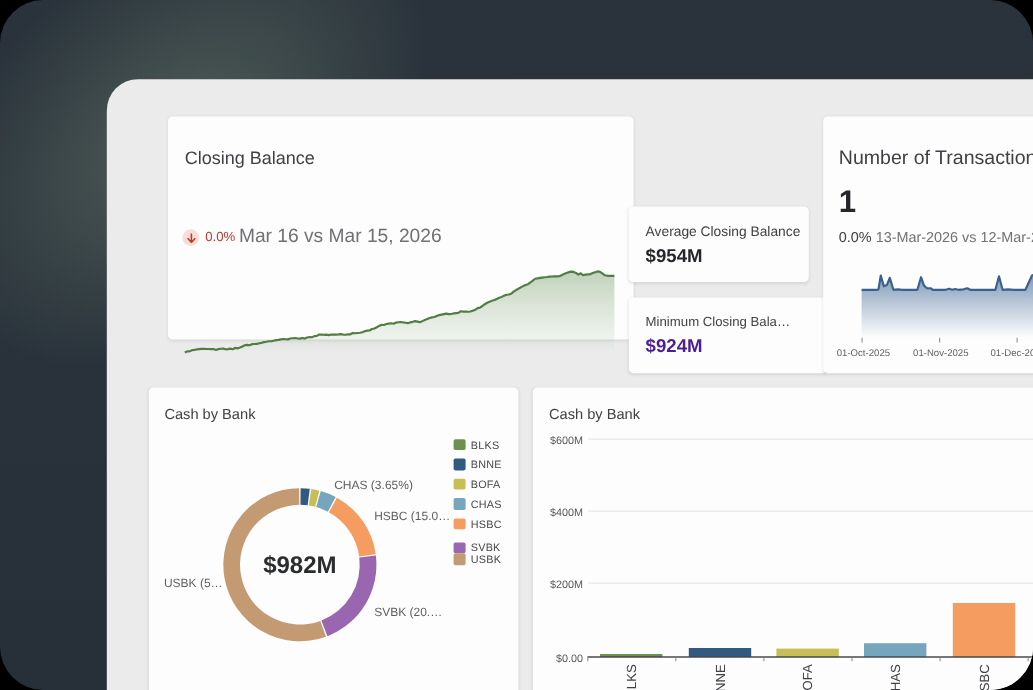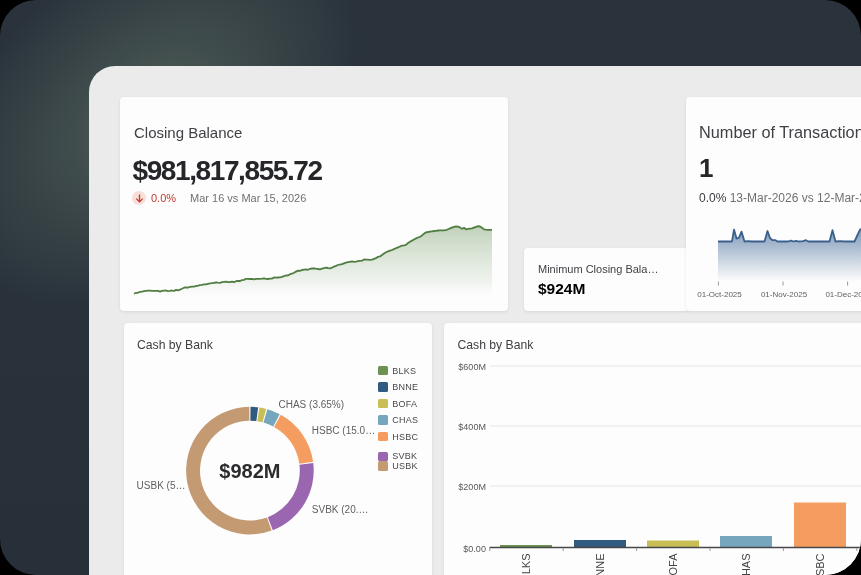--- a/index.html
+++ b/index.html
@@ -19,48 +19,51 @@
     <radialGradient id="glow" gradientUnits="userSpaceOnUse" cx="0" cy="0" r="1" gradientTransform="translate(150,115) rotate(-39) scale(235,155)">
       <stop offset="0" stop-color="#5a6b60" stop-opacity="0.75"></stop>
       <stop offset="0.55" stop-color="#5a6b60" stop-opacity="0.33"></stop>
       <stop offset="1" stop-color="#5a6b60" stop-opacity="0"></stop>
     </radialGradient>
   </defs>
   <rect x="0" y="0" width="861" height="575" fill="url(#glow)"></rect>
 </svg>
 <div id="panel"></div>
 
-<div class="card" style="left:120px; top:97px; width:388px; height:214px;padding-left:33px;">
+<div class="card" style="left:140px; top:97px; width:388px; height:186px;padding-left:33px;">
   <div class="t15" style="left:14px; top:27.5px;">Closing Balance</div>
-  <div style="position:absolute; left:12.5px; top:59.5px; font-size:28px; line-height:28px; font-weight:bold; color:#252629; letter-spacing:-1.4px;">$981,817,855.72</div>
   <div style="position:absolute; left:12px; top:94px; height:14px; display:flex; align-items:center;">
     <span style="width:14px; height:14px; border-radius:50%; background:#f8ded8; display:inline-flex; align-items:center; justify-content:center;">
       <svg width="9" height="9" viewBox="0 0 9 9" style="position:static;">
             <path d="M4.5,0.5 L4.5,7.5 M1.3,4.6 L4.5,7.9 L7.7,4.6" fill="none" stroke="#c0392b" stroke-width="1.3"></path>
           </svg>
     </span>
     <span style="font-size:11px; color:#c13a2d; margin-left:5px;">0.0%</span>
-    <span style="font-size:11px; color:#717175; margin-left:14px;">Mar 16 vs Mar 15, 2026</span>
+    <span style="font-size:16px; color:#717175; margin-left:3px;">Mar 16 vs Mar 15, 2026</span>
   </div>
   <svg width="388" height="214" viewBox="124 97 388 214" style="left:0; top:0;">
     <defs>
       <linearGradient id="gA" x1="0" y1="0" x2="0" y2="1">
         <stop offset="0" stop-color="#5d8a4e" stop-opacity="0.38"></stop>
         <stop offset="0.75" stop-color="#87a87c" stop-opacity="0.12"></stop>
         <stop offset="1" stop-color="#ffffff" stop-opacity="0"></stop>
       </linearGradient>
     </defs>
     <path d="M138.0,293.7 L140.0,292.8 L142.0,292.8 L144.0,291.8 L146.0,291.6 L148.0,291.2 L150.0,290.9 L152.0,290.7 L154.0,290.7 L156.0,290.8 L158.0,290.8 L160.0,290.9 L162.0,290.9 L164.0,291.6 L166.0,290.9 L168.0,290.6 L170.0,290.5 L172.0,291.1 L174.0,290.9 L176.0,290.5 L178.0,291.0 L180.0,289.9 L182.0,290.3 L184.0,289.6 L186.0,288.7 L188.0,287.7 L190.0,287.4 L192.0,287.7 L194.0,286.8 L196.0,286.7 L198.0,286.6 L200.0,286.0 L202.0,285.7 L204.0,285.1 L206.0,284.8 L208.0,284.4 L210.0,284.4 L212.0,283.9 L214.0,283.4 L216.0,283.2 L218.0,282.8 L220.0,282.5 L222.0,282.7 L224.0,282.8 L226.0,282.1 L228.0,281.9 L230.0,281.7 L232.0,282.1 L234.0,282.2 L236.0,281.6 L238.0,282.2 L240.0,281.2 L242.0,280.8 L244.0,281.0 L246.0,280.1 L248.0,279.9 L250.0,278.8 L252.0,278.8 L254.0,279.0 L256.0,278.9 L258.0,279.3 L260.0,278.8 L262.0,278.9 L264.0,278.8 L266.0,278.7 L268.0,278.4 L270.0,278.8 L272.0,279.0 L274.0,278.7 L276.0,278.6 L278.0,277.5 L280.0,277.7 L282.0,277.5 L284.0,277.3 L286.0,276.9 L288.0,276.1 L290.0,275.5 L292.0,275.4 L294.0,274.2 L296.0,273.7 L298.0,272.7 L300.0,271.6 L302.0,270.6 L304.0,270.8 L306.0,270.0 L308.0,269.7 L310.0,269.4 L312.0,269.8 L314.0,268.8 L316.0,268.5 L318.0,268.3 L320.0,268.7 L322.0,269.0 L324.0,269.3 L326.0,268.6 L328.0,268.2 L330.0,267.6 L332.0,268.0 L334.0,268.5 L336.0,267.6 L338.0,266.7 L340.0,265.9 L342.0,265.0 L344.0,264.5 L346.0,264.2 L348.0,263.4 L350.0,262.6 L352.0,262.2 L354.0,261.8 L356.0,261.4 L358.0,261.8 L360.0,261.7 L362.0,261.2 L364.0,260.9 L366.0,260.7 L368.0,259.4 L370.0,259.7 L372.0,259.7 L374.0,259.8 L376.0,259.6 L378.0,258.9 L380.0,258.2 L382.0,256.8 L384.0,256.4 L386.0,255.0 L388.0,253.5 L390.0,252.3 L392.0,251.4 L394.0,250.7 L396.0,250.0 L398.0,249.1 L400.0,248.2 L402.0,247.4 L404.0,246.5 L406.0,245.6 L408.0,245.4 L410.0,244.8 L412.0,243.0 L414.0,241.7 L416.0,240.6 L418.0,239.5 L420.0,238.4 L422.0,237.5 L424.0,236.8 L426.0,235.4 L428.0,233.8 L430.0,232.3 L432.0,232.0 L434.0,231.6 L436.0,231.3 L438.0,231.0 L440.0,230.8 L442.0,230.5 L444.0,230.4 L446.0,230.3 L448.0,230.3 L450.0,230.2 L452.0,229.3 L454.0,228.4 L456.0,227.6 L458.0,226.8 L460.0,226.4 L462.0,226.6 L464.0,227.4 L466.0,228.9 L468.0,227.7 L470.0,229.4 L472.0,228.8 L474.0,228.6 L476.0,228.4 L478.0,227.6 L480.0,226.8 L482.0,226.2 L484.0,226.5 L486.0,227.8 L488.0,229.4 L490.0,229.7 L492.0,229.9 L494.0,229.9 L496.0,229.9 L496,301 L138,301 Z" fill="url(#gA)"></path>
     <path d="M138.0,293.7 L140.0,292.8 L142.0,292.8 L144.0,291.8 L146.0,291.6 L148.0,291.2 L150.0,290.9 L152.0,290.7 L154.0,290.7 L156.0,290.8 L158.0,290.8 L160.0,290.9 L162.0,290.9 L164.0,291.6 L166.0,290.9 L168.0,290.6 L170.0,290.5 L172.0,291.1 L174.0,290.9 L176.0,290.5 L178.0,291.0 L180.0,289.9 L182.0,290.3 L184.0,289.6 L186.0,288.7 L188.0,287.7 L190.0,287.4 L192.0,287.7 L194.0,286.8 L196.0,286.7 L198.0,286.6 L200.0,286.0 L202.0,285.7 L204.0,285.1 L206.0,284.8 L208.0,284.4 L210.0,284.4 L212.0,283.9 L214.0,283.4 L216.0,283.2 L218.0,282.8 L220.0,282.5 L222.0,282.7 L224.0,282.8 L226.0,282.1 L228.0,281.9 L230.0,281.7 L232.0,282.1 L234.0,282.2 L236.0,281.6 L238.0,282.2 L240.0,281.2 L242.0,280.8 L244.0,281.0 L246.0,280.1 L248.0,279.9 L250.0,278.8 L252.0,278.8 L254.0,279.0 L256.0,278.9 L258.0,279.3 L260.0,278.8 L262.0,278.9 L264.0,278.8 L266.0,278.7 L268.0,278.4 L270.0,278.8 L272.0,279.0 L274.0,278.7 L276.0,278.6 L278.0,277.5 L280.0,277.7 L282.0,277.5 L284.0,277.3 L286.0,276.9 L288.0,276.1 L290.0,275.5 L292.0,275.4 L294.0,274.2 L296.0,273.7 L298.0,272.7 L300.0,271.6 L302.0,270.6 L304.0,270.8 L306.0,270.0 L308.0,269.7 L310.0,269.4 L312.0,269.8 L314.0,268.8 L316.0,268.5 L318.0,268.3 L320.0,268.7 L322.0,269.0 L324.0,269.3 L326.0,268.6 L328.0,268.2 L330.0,267.6 L332.0,268.0 L334.0,268.5 L336.0,267.6 L338.0,266.7 L340.0,265.9 L342.0,265.0 L344.0,264.5 L346.0,264.2 L348.0,263.4 L350.0,262.6 L352.0,262.2 L354.0,261.8 L356.0,261.4 L358.0,261.8 L360.0,261.7 L362.0,261.2 L364.0,260.9 L366.0,260.7 L368.0,259.4 L370.0,259.7 L372.0,259.7 L374.0,259.8 L376.0,259.6 L378.0,258.9 L380.0,258.2 L382.0,256.8 L384.0,256.4 L386.0,255.0 L388.0,253.5 L390.0,252.3 L392.0,251.4 L394.0,250.7 L396.0,250.0 L398.0,249.1 L400.0,248.2 L402.0,247.4 L404.0,246.5 L406.0,245.6 L408.0,245.4 L410.0,244.8 L412.0,243.0 L414.0,241.7 L416.0,240.6 L418.0,239.5 L420.0,238.4 L422.0,237.5 L424.0,236.8 L426.0,235.4 L428.0,233.8 L430.0,232.3 L432.0,232.0 L434.0,231.6 L436.0,231.3 L438.0,231.0 L440.0,230.8 L442.0,230.5 L444.0,230.4 L446.0,230.3 L448.0,230.3 L450.0,230.2 L452.0,229.3 L454.0,228.4 L456.0,227.6 L458.0,226.8 L460.0,226.4 L462.0,226.6 L464.0,227.4 L466.0,228.9 L468.0,227.7 L470.0,229.4 L472.0,228.8 L474.0,228.6 L476.0,228.4 L478.0,227.6 L480.0,226.8 L482.0,226.2 L484.0,226.5 L486.0,227.8 L488.0,229.4 L490.0,229.7 L492.0,229.9 L494.0,229.9 L496.0,229.9" fill="none" stroke="#507d42" stroke-width="1.8" stroke-linejoin="round"></path>
   </svg>
 </div>
 
+<div class="card" style="left:524px; top:172.3px; width:150px; height:63px;">
+  <div style="position:absolute; left:14px; top:15.5px; font-size:11.5px; line-height:12px; color:#404145; white-space:nowrap;">Average Closing Balance</div>
+  <div style="position:absolute; left:14px; top:33.5px; font-size:15.5px; line-height:15.5px; font-weight:bold; color:#252629;">$954M</div>
+</div>
 <div class="card" style="left:524px; top:247.7px; width:165px; height:63.3px;">
   <div style="position:absolute; left:14px; top:15.5px; font-size:11px; line-height:12px; color:#404145; white-space:nowrap;">Minimum Closing Bala…</div>
-  <div style="position:absolute; left:14px; top:33.5px; font-size:15.5px; line-height:15.5px; font-weight:bold; color:#000000;">$924M</div>
+  <div style="position:absolute; left:14px; top:33.5px; font-size:15.5px; line-height:15.5px; font-weight:bold; color:#4c1d95;">$924M</div>
 </div>
 
 <div class="card" style="left:686px; top:97px; width:220px; height:214px;">
   <div style="position:absolute; left:13px; top:27px; font-size:16.3px; line-height:16.3px; color:#404145;">Number of Transactions</div>
   <div style="position:absolute; left:13px; top:57.5px; font-size:26px; line-height:26px; font-weight:bold; color:#252629;">1</div>
   <div style="position:absolute; left:13px; top:94.5px; font-size:12px; line-height:13px; white-space:nowrap;">
     <span style="color:#3b3c40;">0.0%</span><span style="color:#717175;"> 13-Mar-2026 vs 12-Mar-2026</span>
   </div>
   <svg width="220" height="214" viewBox="686 97 220 214" style="left:0; top:0;">
     <defs>

